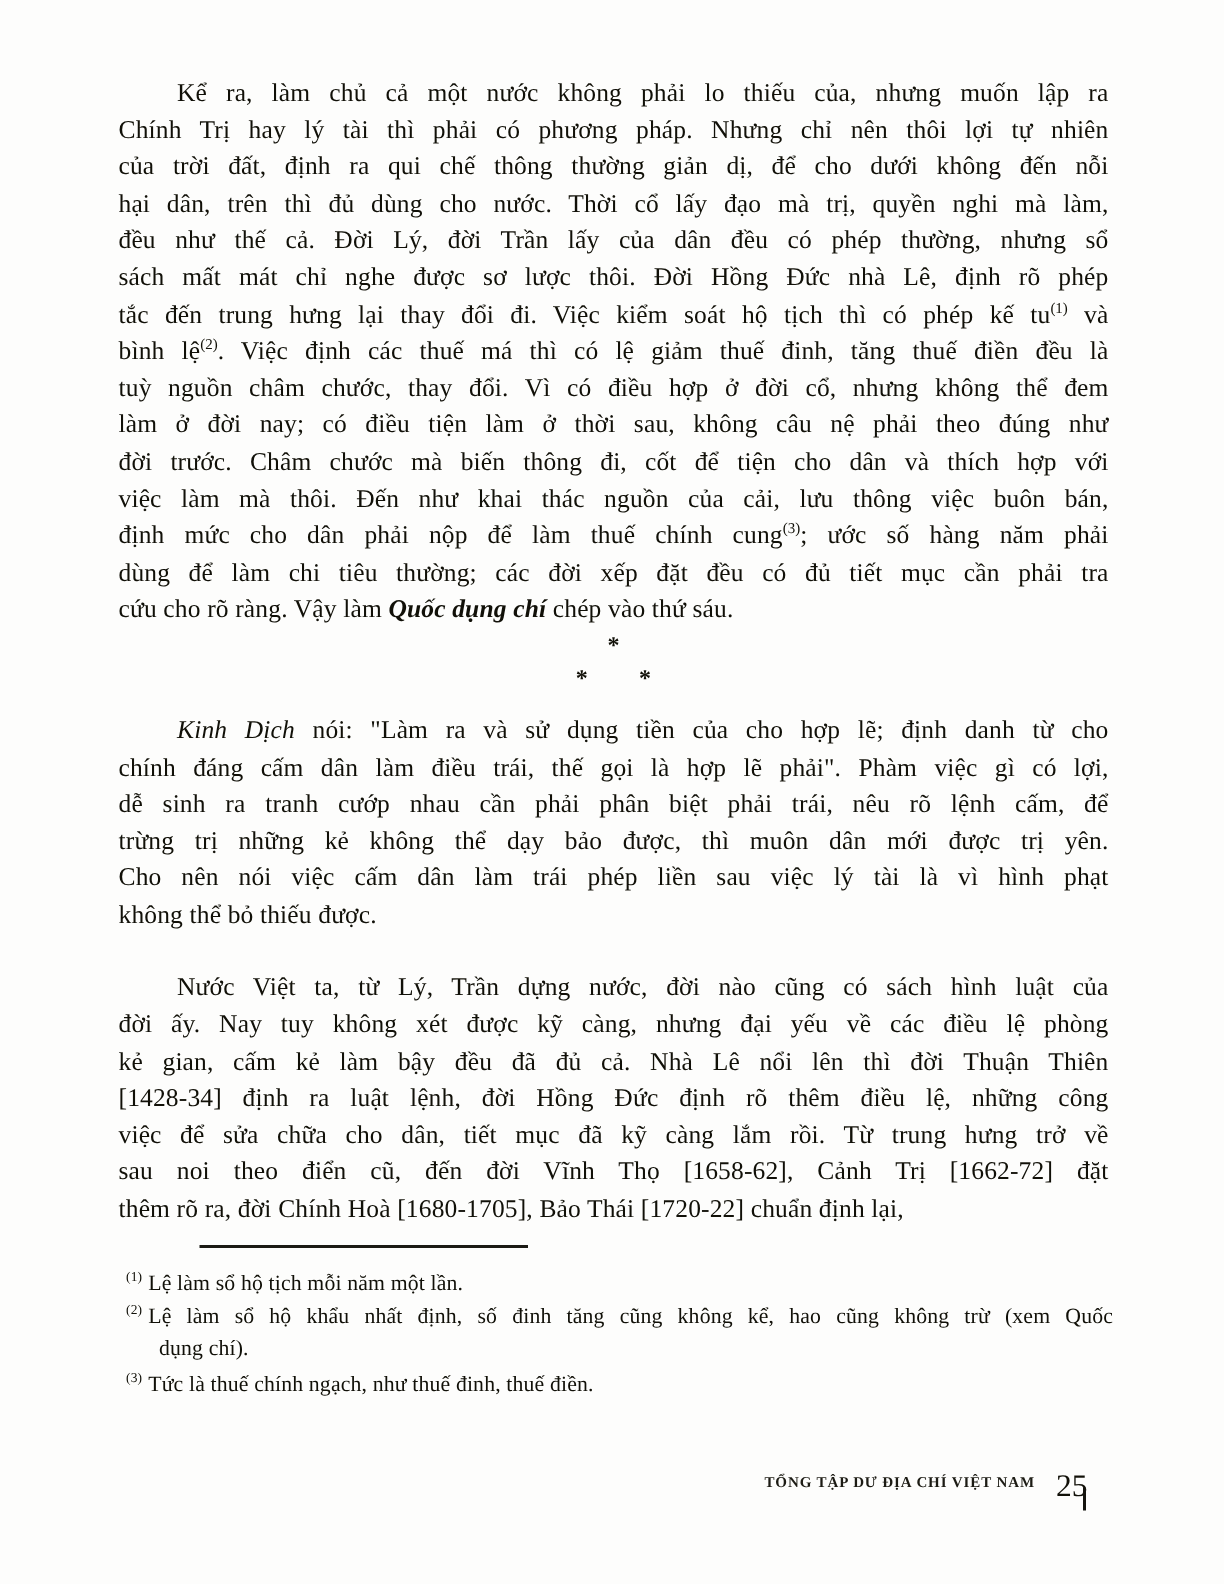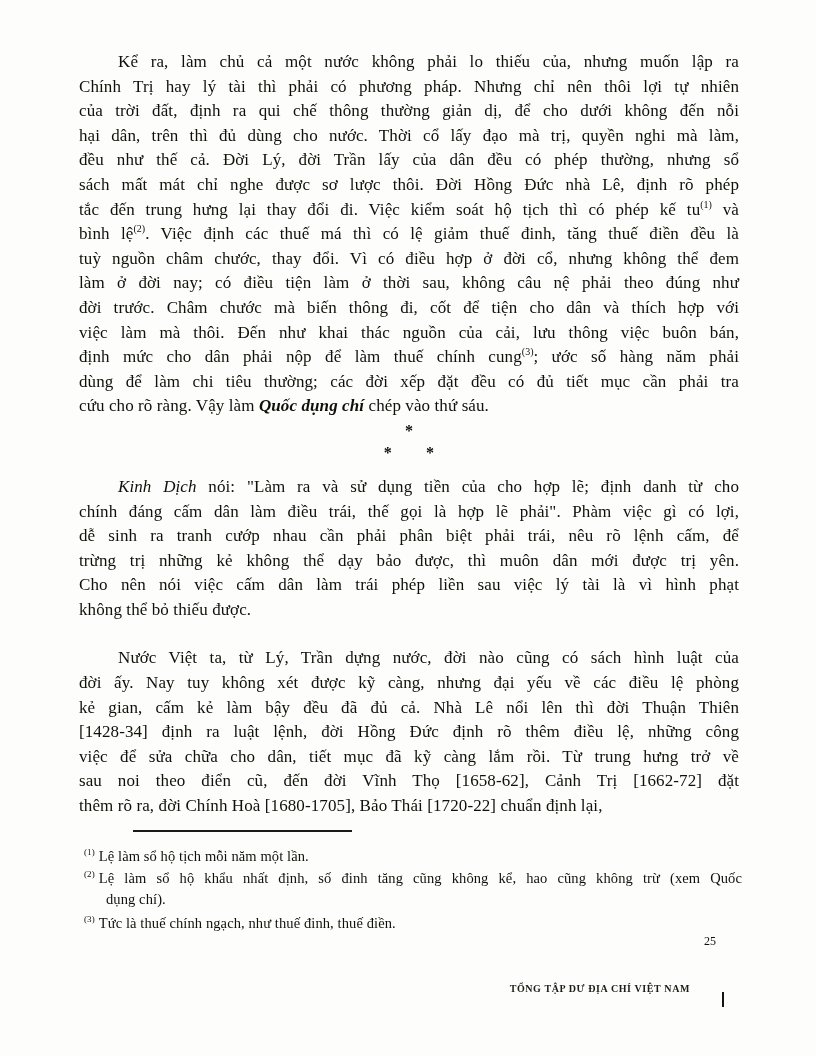--- a/index.html
+++ b/index.html
@@ -78,22 +78,22 @@
     position: absolute;
     right: 126px; top: 983px;
     font-size: 10px;
     font-weight: bold;
     letter-spacing: 0.6px;
     color: #1c1b14;
     white-space: nowrap;
   }
   .page-number {
     position: absolute;
-    left: 704px; top: 934px;
-    font-size: 12px;
+    left: 704px; top: 978px;
+    font-size: 21px;
     color: #111008;
   }
   .page-number-tick {
     position: absolute;
     left: 722px; top: 992px;
     width: 2px; height: 15px;
     background: #15140e;
   }
 </style>
 </head>

